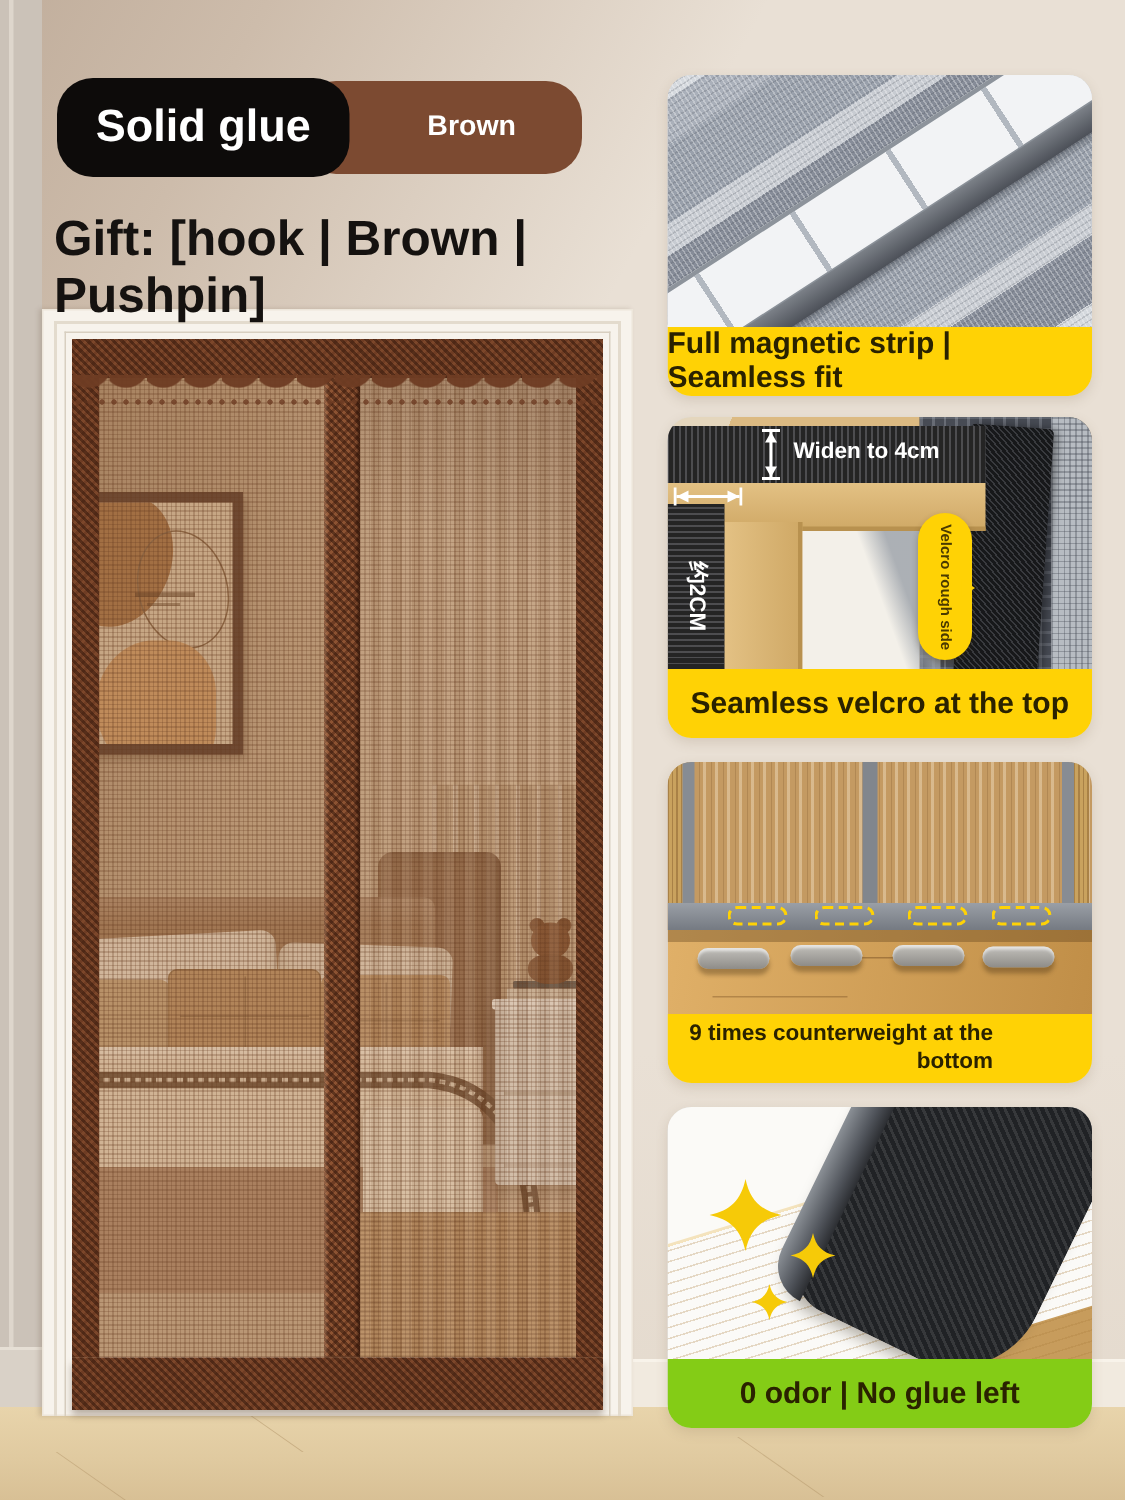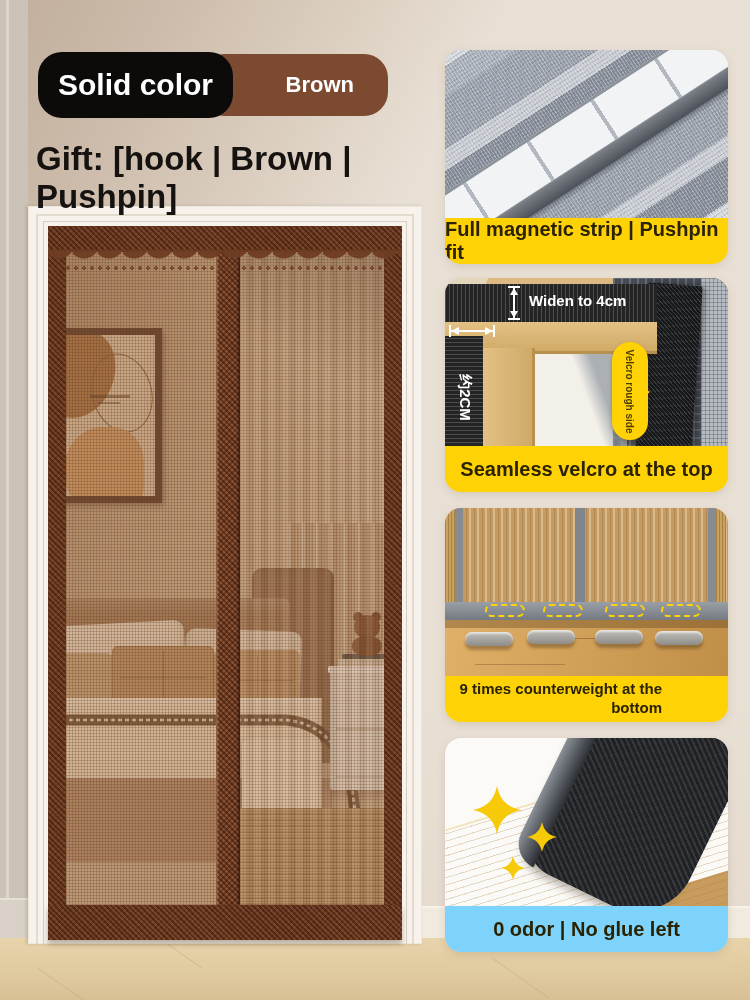--- a/index.html
+++ b/index.html
@@ -90,22 +90,22 @@
     background:linear-gradient(205deg,rgba(90,58,35,.35),rgba(0,0,0,0) 55%);}
   .strip{position:absolute;top:22px;height:657px;width:18px;}
   .strip.left{left:0;}
   .strip.center{left:168px;width:24px;background-image:repeating-linear-gradient(45deg,rgba(40,16,6,.45) 0 2px,rgba(0,0,0,0) 2px 4px),repeating-linear-gradient(-45deg,rgba(170,105,65,.5) 0 2px,rgba(0,0,0,0) 2px 4px);box-shadow:inset 2px 0 2px rgba(255,210,170,.25), inset -2px 0 2px rgba(30,10,4,.5);}
   .strip.right{left:336px;}
   .hem{position:absolute;left:0;top:679px;width:354px;height:35px;box-shadow:0 4px 5px rgba(70,45,25,.35);}
 
   
   .badge-row{position:absolute;left:38px;top:52px;height:66px;z-index:30;}
   .badge-brown{position:absolute;left:162px;top:2px;width:188px;height:62px;border-radius:24px;
-    display:flex;align-items:center;justify-content:flex-end;padding-right:34px;box-sizing:border-box;
-    color:#fff;font-size:22px;font-weight:bold;}
+    display:flex;align-items:center;justify-content:flex-end;padding-right:44px;box-sizing:border-box;
+    color:#fff;font-size:19px;font-weight:bold;}
   .badge-black{position:absolute;left:0;top:0;width:195px;height:66px;border-radius:24px;
     display:flex;align-items:center;justify-content:center;color:#fff;font-size:30px;font-weight:bold;}
   .gift-line{position:absolute;left:36px;top:140px;width:420px;z-index:30;color:#151210;
     font-size:33px;font-weight:bold;letter-spacing:0;}
 
   
   .panel{position:absolute;left:445px;width:283px;height:214px;border-radius:16px;overflow:hidden;
     box-shadow:0 3px 8px rgba(130,105,80,.18);background:#ddd;}
   .panel .art-area{position:absolute;left:0;top:0;width:283px;height:168px;overflow:hidden;}
   .panel .caption{position:absolute;left:0;top:168px;width:283px;height:46px;display:flex;align-items:center;justify-content:center;
@@ -262,36 +262,36 @@
     <div class="curtain-topbar brown-tex"></div>
     <div class="lace"></div>
     <div class="hem brown-tex"></div>
   </div>
 
   <div class="badge-row">
     <div class="badge-brown" style="background:#7c4a31">
       <span>Brown</span>
     </div>
     <div class="badge-black" style="background:#0d0b0a">
-      <span>Solid color</span>
+      <span>Solid glue</span>
     </div>
   </div>
   <div class="gift-line">Gift: [hook | Brown | Pushpin]</div>
 
   <div class="panel" id="panel1">
     <div class="art-area">
       <div class="p1-bands"></div>
       <div class="p1-fine"></div>
       <div class="magnet">
         <div class="seg"></div>
         <div class="rod"></div>
       </div>
     </div>
     <div class="caption" style="background:#ffd205">
-      <span>Full magnetic strip | Pushpin fit</span>
+      <span>Full magnetic strip | Seamless fit</span>
     </div>
   </div>
 
   <div class="panel" id="panel2">
     <div class="art-area">
       <div class="p2-bg"></div>
       <div class="p2-darkmesh"></div>
       <div class="p2-graymesh"></div>
       <div class="p2-velcroV"></div>
       <div class="p2-woodH"></div>
@@ -367,18 +367,18 @@
       <svg class="sparkle" style="left:28px;top:48px" width="48" height="48" viewBox="0 0 24 24">
         <path d="M12 0 C13.5 7 17 10.5 24 12 C17 13.5 13.5 17 12 24 C10.5 17 7 13.5 0 12 C7 10.5 10.5 7 12 0 Z" fill="#f6ca08"></path>
       </svg>
       <svg class="sparkle" style="left:82px;top:84px" width="30" height="30" viewBox="0 0 24 24">
         <path d="M12 0 C13.5 7 17 10.5 24 12 C17 13.5 13.5 17 12 24 C10.5 17 7 13.5 0 12 C7 10.5 10.5 7 12 0 Z" fill="#f6ca08"></path>
       </svg>
       <svg class="sparkle" style="left:56px;top:118px" width="24" height="24" viewBox="0 0 24 24">
         <path d="M12 0 C13.5 7 17 10.5 24 12 C17 13.5 13.5 17 12 24 C10.5 17 7 13.5 0 12 C7 10.5 10.5 7 12 0 Z" fill="#f6ca08"></path>
       </svg>
     </div>
-    <div class="caption cap4" style="background:#7dd3fc">
+    <div class="caption cap4" style="background:#84cc16">
       <span>0 odor | No glue left</span>
     </div>
   </div>
 
 </div>
 
 </body></html>

